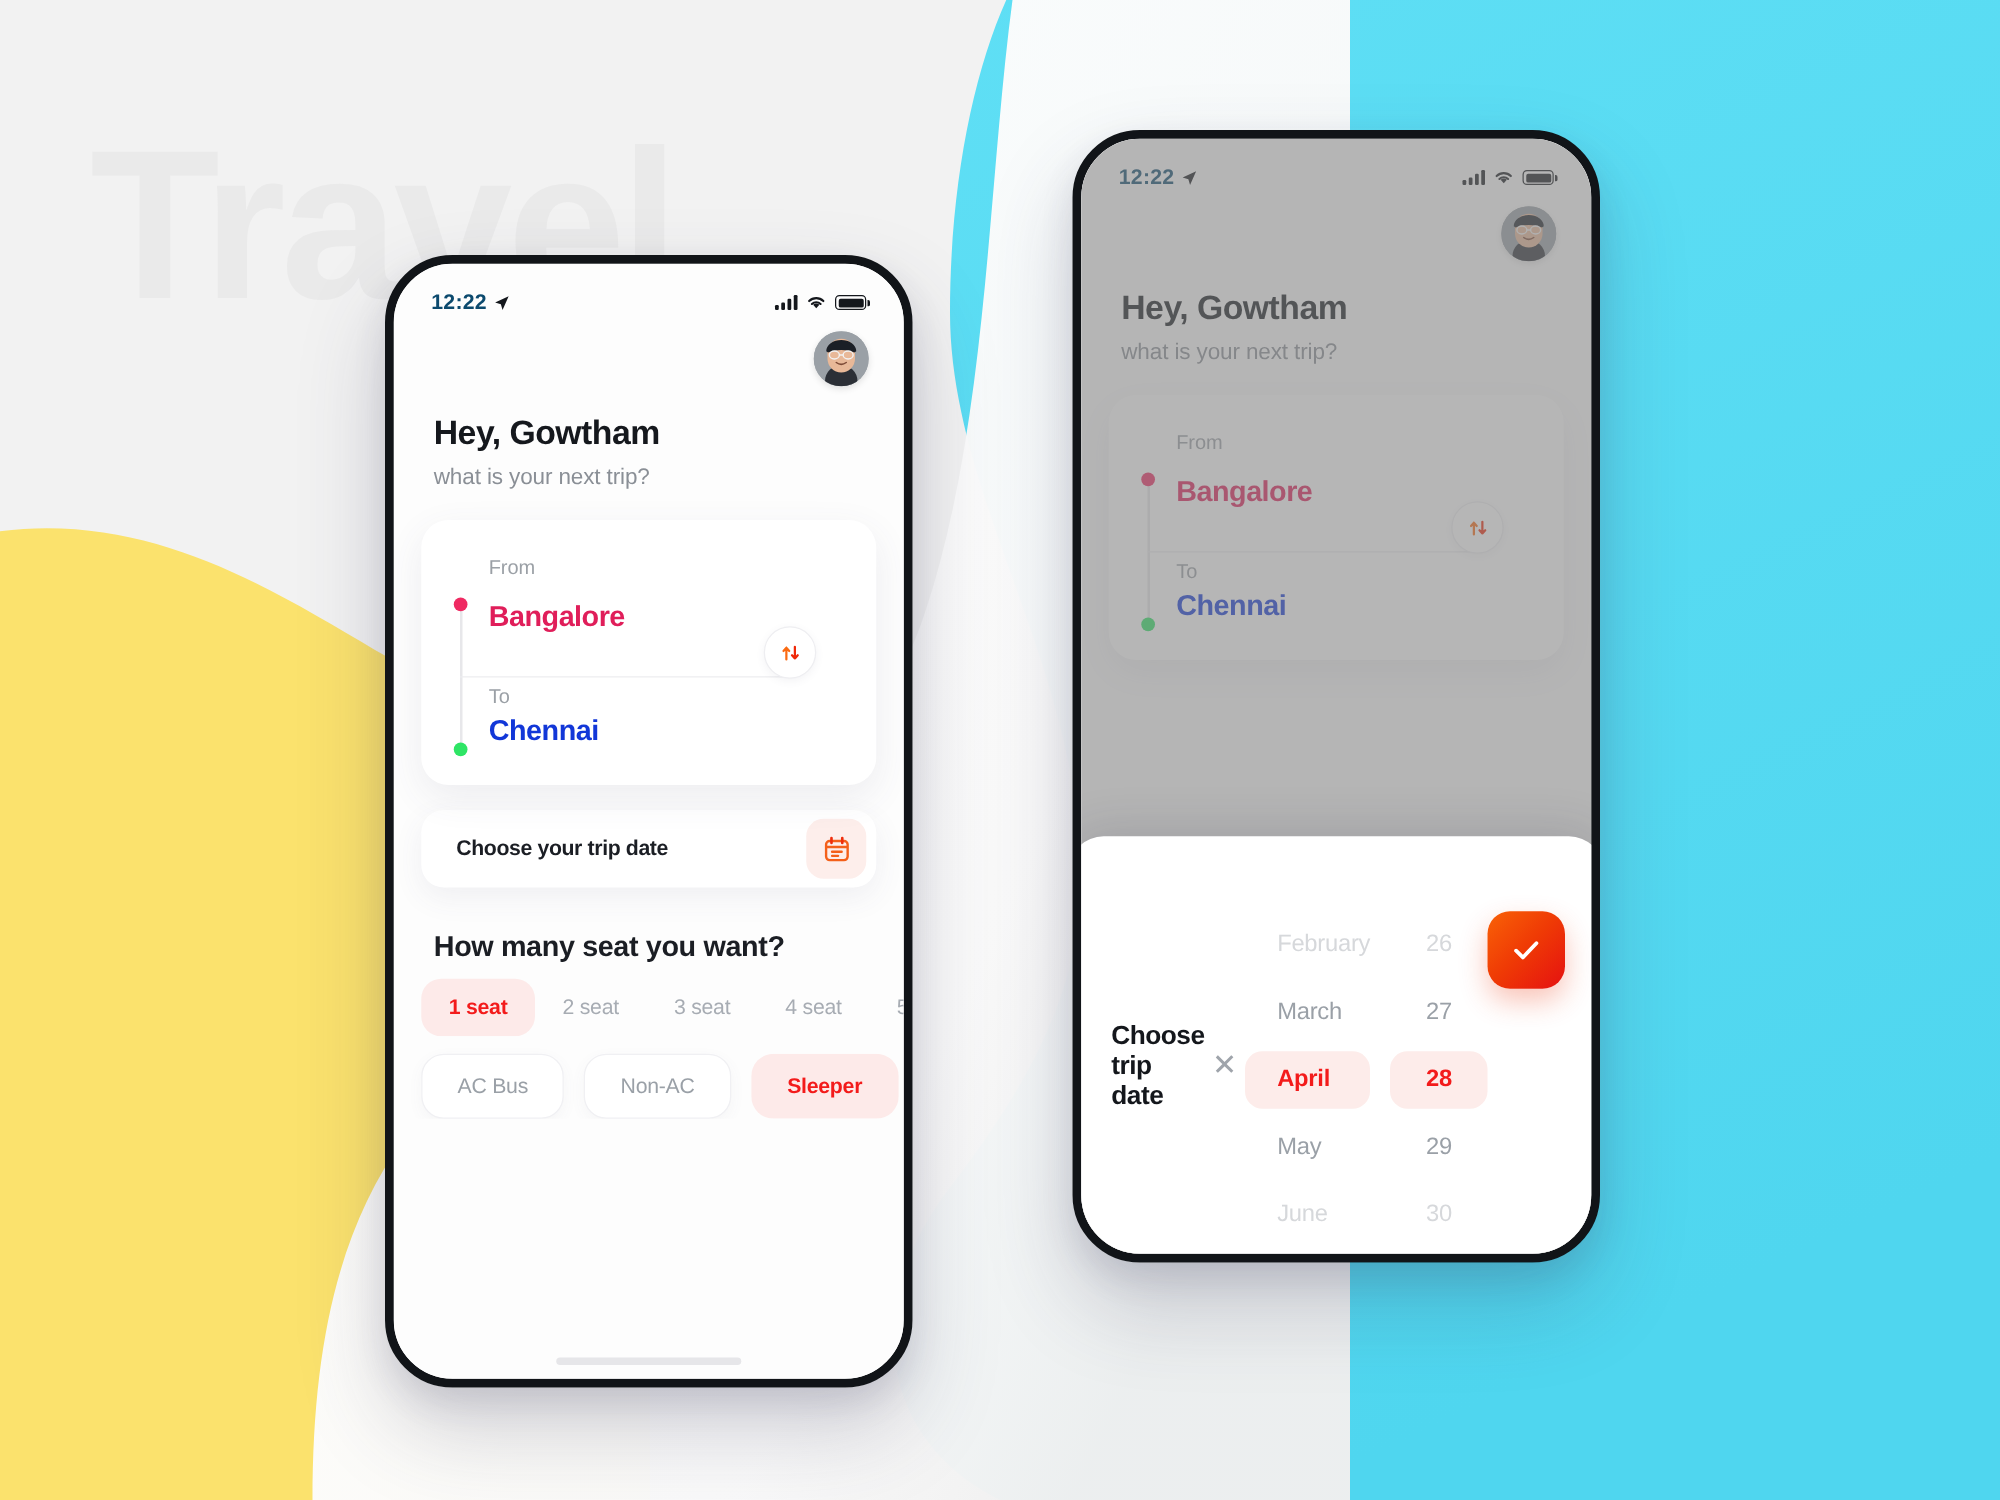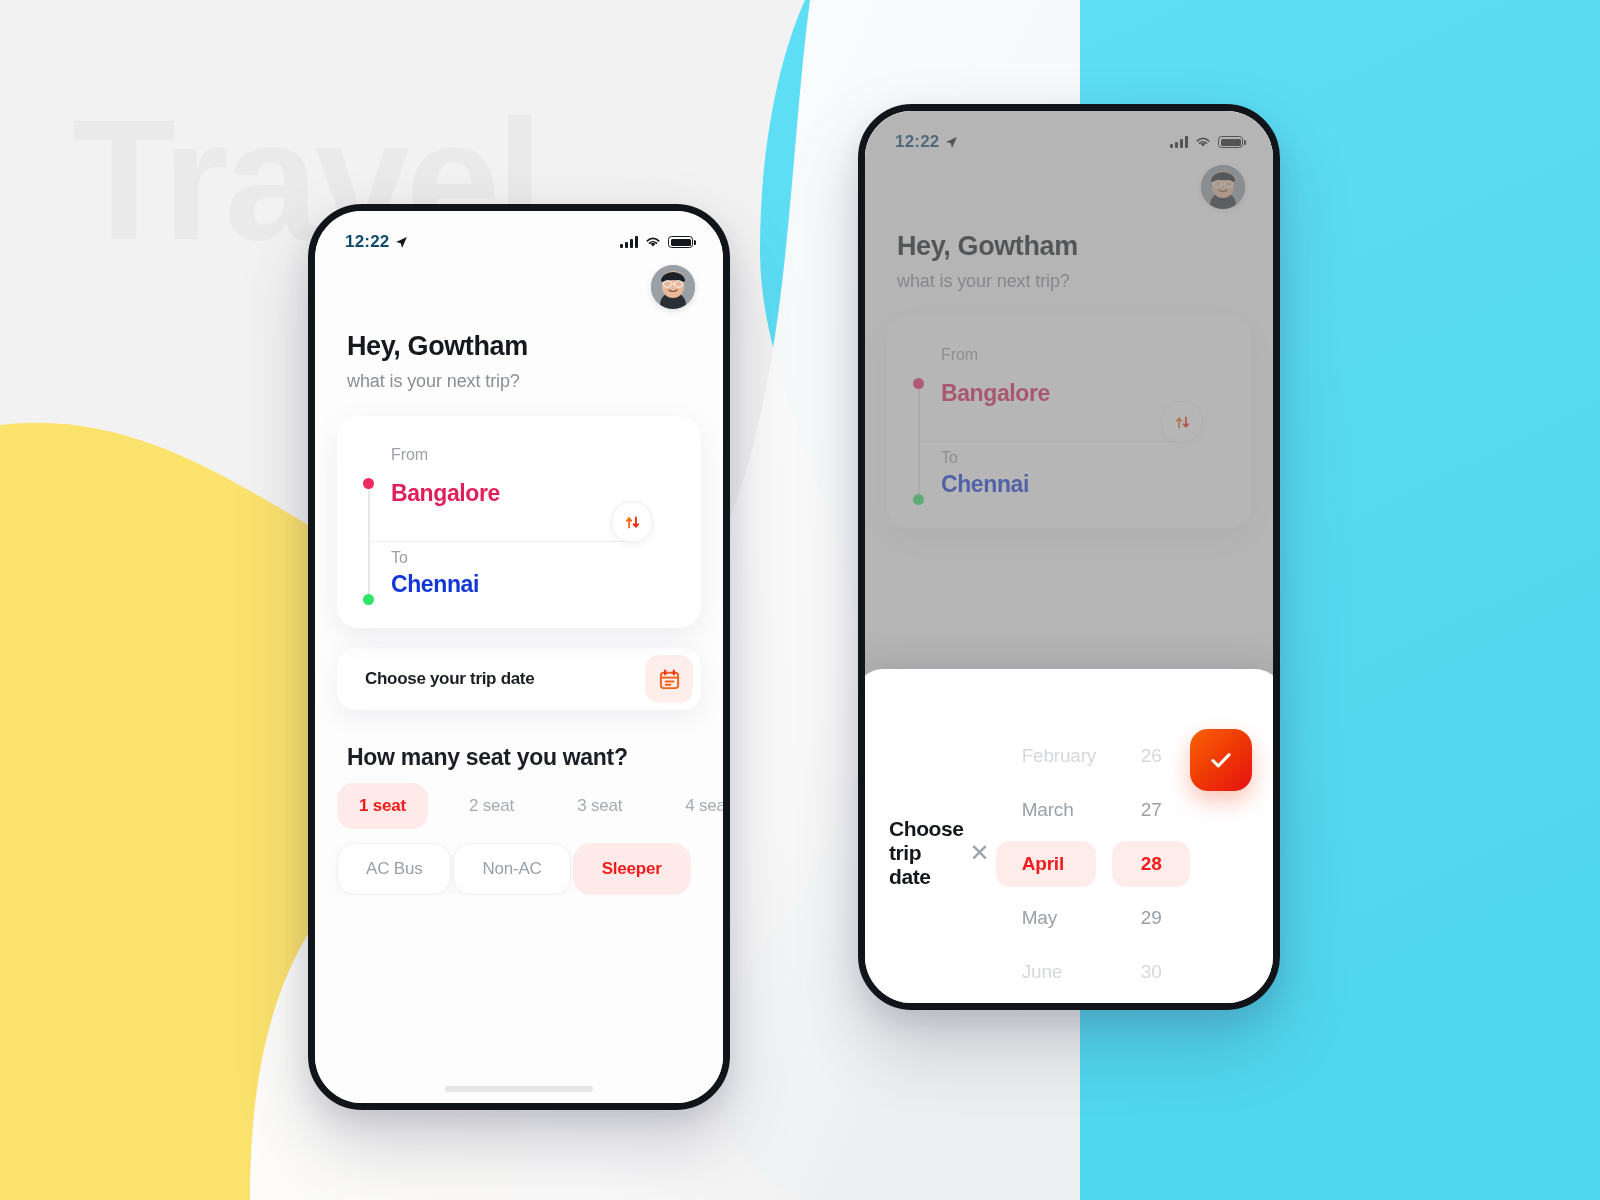--- a/index.html
+++ b/index.html
@@ -149,32 +149,32 @@
     width:48px; height:48px; border-radius:14px; background:#fdeeeb;
     display:flex; align-items:center; justify-content:center;
   }
 
   
   .section-title {
     padding:34px 12px 0 32px;
     font-size:23px; font-weight:700; color:#1b1e24; letter-spacing:-.3px;
   }
   .seat-row {
-    display:flex; gap:19px;
+    display:flex; gap:0;
     padding:12px 0 0 22px; overflow:hidden; white-space:nowrap;
   }
   .seat-chip {
     flex:0 0 auto;
     padding:13px 22px; border-radius:16px;
     font-size:17px; color:#a7acb3; letter-spacing:-.2px;
   }
   .seat-chip.active { background:#fdeae9; color:#f31b1b; font-weight:700; }
 
   .comfort-row {
-    display:flex; gap:2px; padding:14px 0 0 22px; overflow:hidden;
+    display:flex; gap:16px; padding:14px 0 0 22px; overflow:hidden;
   }
   .comfort-chip {
     flex:0 0 auto;
     padding:15px 28px; border-radius:18px;
     font-size:17px; color:#9aa0a7; letter-spacing:-.2px;
     background:#fff; border:1.3px solid #f0f0f3;
     box-shadow:0 4px 12px rgba(90,90,120,.05);
   }
   .comfort-chip.active {
     background:#fdeae9; border-color:transparent; color:#f31b1b; font-weight:700;

